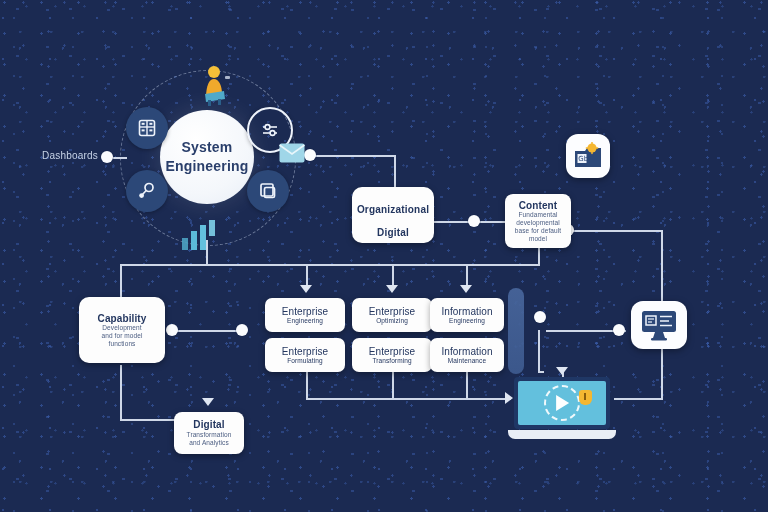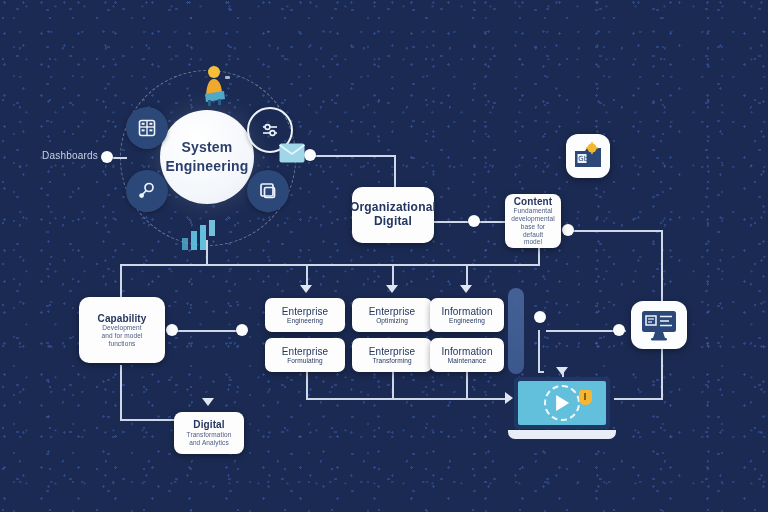--- a/index.html
+++ b/index.html
@@ -117,21 +117,21 @@
   }
   .badge:after{
     content:"";position:absolute;left:5px;top:3px;width:2px;height:7px;background:#8a5d0c;
   }
   
   #person{position:absolute;left:200px;top:64px;width:30px;height:42px;}
   #bars{position:absolute;left:180px;top:220px;width:40px;height:30px;}
   #envelope{position:absolute;left:279px;top:143px;width:26px;height:20px;}
   .txt-xs{font-size:6.5px;}
   .txt-s{font-size:10px;}
-  .txt-m{font-size:12px;}
+  .txt-m{font-size:10px;margin-top:12px;}
 </style>
 </head>
 <body>
 
 <div id="stage">
   <div id="noise"></div>
 
   <div class="edge h" style="left:113px;top:157px;width:14px;"></div>
 
   <div class="edge h" style="left:310px;top:155px;width:85px;"></div>
@@ -285,21 +285,21 @@
       <line x1="21" y1="13" x2="30" y2="13" stroke="#eef3fb" stroke-width="1.5"></line>
       <line x1="21" y1="17.5" x2="33" y2="17.5" stroke="#eef3fb" stroke-width="1.5"></line>
     </svg>
   </div>
 
   <div class="node" style="left:352px;top:187px;width:82px;height:56px;">
     <div class="ttl txt-m blur">Organizational</div>
     <div class="ttl txt-m blur">Digital</div>
   </div>
 
-  <div class="node" style="left:505px;top:194px;width:56px;height:54px;border-radius:8px;">
+  <div class="node" style="left:505px;top:194px;width:66px;height:54px;border-radius:8px;">
     <div class="ttl txt-s blur2">Content</div>
     <div class="sub txt-xs blur2">Fundamental</div>
     <div class="sub txt-xs blur2">developmental</div>
     <div class="sub txt-xs blur2">base for default</div>
     <div class="sub txt-xs blur2">model</div>
   </div>
 
   <div class="node" style="left:174px;top:412px;width:70px;height:42px;border-radius:8px;">
     <div class="ttl txt-s blur2">Digital</div>
     <div class="sub txt-xs blur2">Transformation</div>

